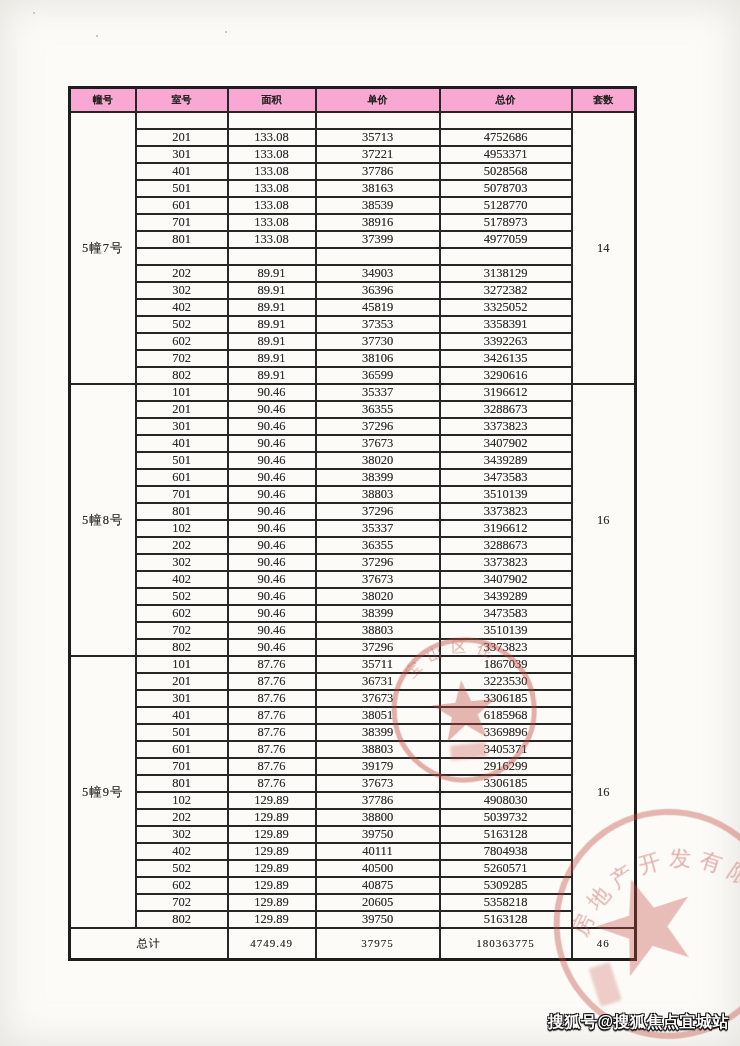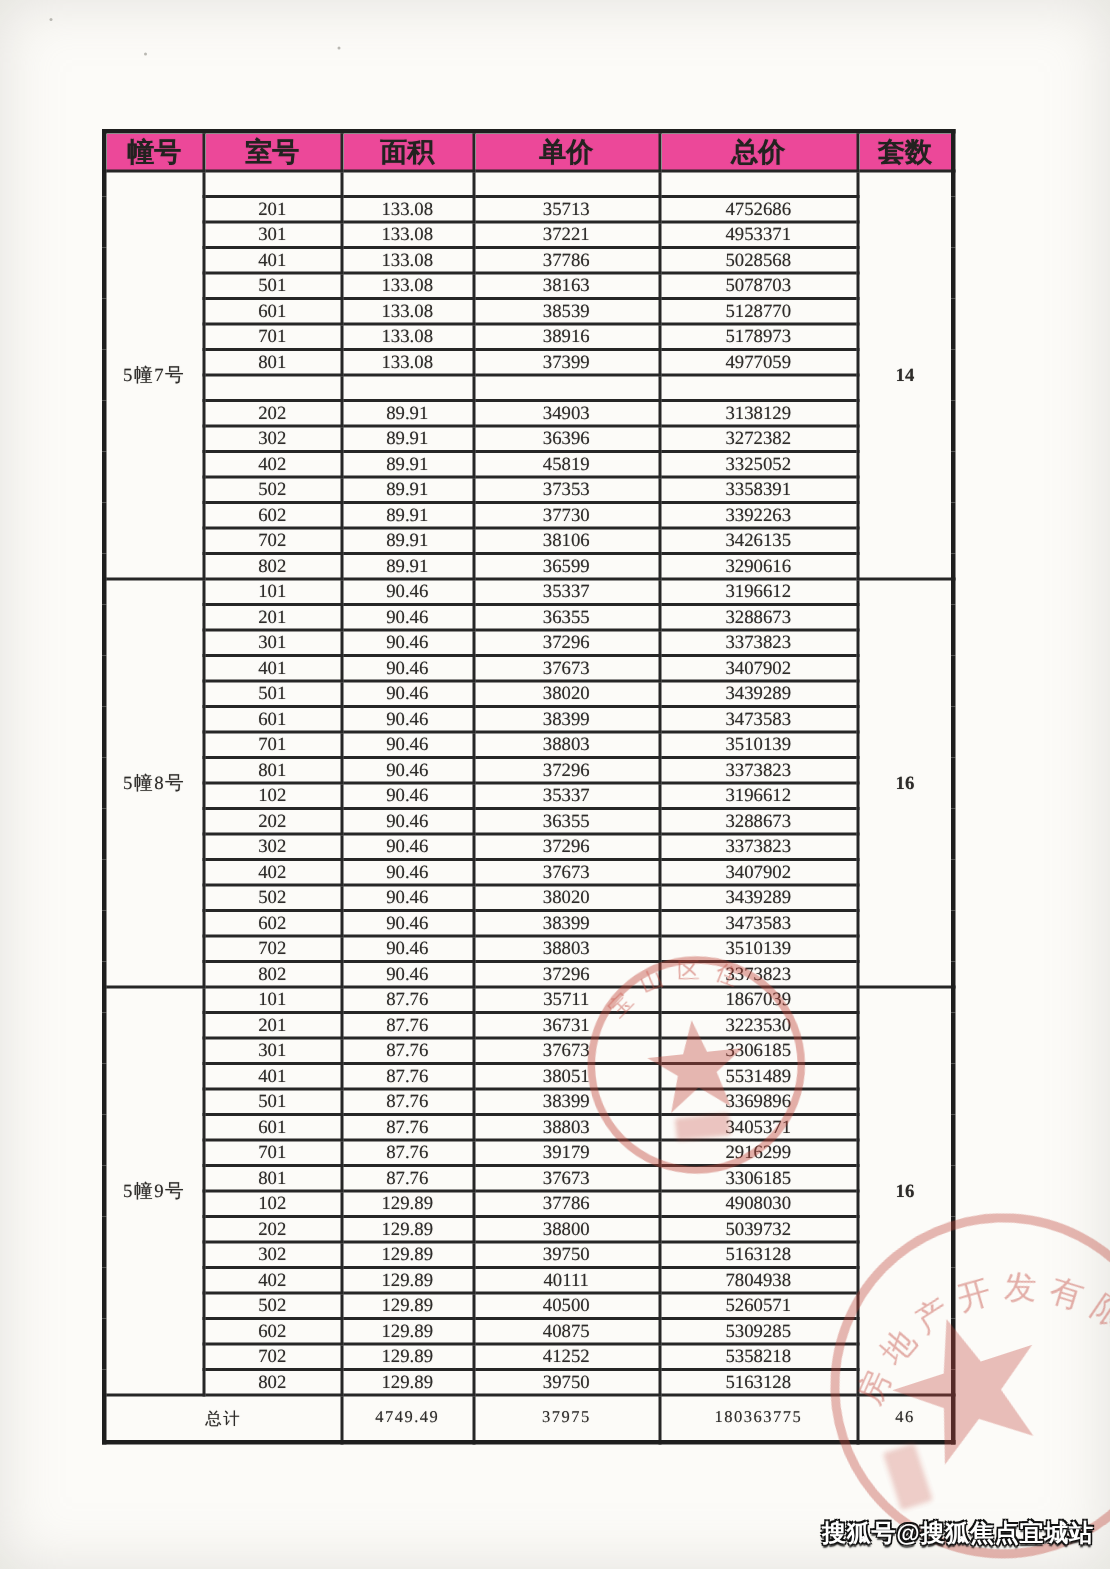--- a/index.html
+++ b/index.html
@@ -20,25 +20,25 @@
     border:3px solid #1e1e1e;
   }
   table.price td,table.price th{
     border:2px solid #262626;
     text-align:center;vertical-align:middle;
     padding:0;overflow:hidden;white-space:nowrap;
     color:#2e2c2a;font-size:12.5px;
     text-shadow:0 0 .6px rgba(60,58,55,.55);
   }
   table.price th{
-    background:#ec4899;font-weight:bold;font-size:18px;height:22px;color:#232220;
+    background:#f9a8d4;font-weight:bold;font-size:10px;height:22px;color:#232220;
   }
   tbody tr{height:17px;}
   td.building-cell{font-size:13px;letter-spacing:1px;}
-  td.units-cell{font-size:13px;font-weight:bold;}
+  td.units-cell{font-size:13px;}
   tr.total-row{height:31px;}
   tr.total-row td{font-size:11px;letter-spacing:1px;}
 
   .stamp{position:absolute;pointer-events:none;filter:blur(.5px);opacity:.85;}
   .stamp-upper{left:384px;top:628px;transform:rotate(-6deg);}
   .stamp-lower{left:538px;top:792px;transform:rotate(-18deg);}
 
   .watermark{
     position:absolute;left:548px;top:1012px;width:190px;
     font-family:"Liberation Sans","DejaVu Sans",sans-serif;
@@ -291,21 +291,21 @@
       <tr>
         <td>301</td>
         <td>87.76</td>
         <td>37673</td>
         <td>3306185</td>
       </tr>
       <tr>
         <td>401</td>
         <td>87.76</td>
         <td>38051</td>
-        <td>5531489</td>
+        <td>6185968</td>
       </tr>
       <tr>
         <td>501</td>
         <td>87.76</td>
         <td>38399</td>
         <td>3369896</td>
       </tr>
       <tr>
         <td>601</td>
         <td>87.76</td>
@@ -356,21 +356,21 @@
       </tr>
       <tr>
         <td>602</td>
         <td>129.89</td>
         <td>40875</td>
         <td>5309285</td>
       </tr>
       <tr>
         <td>702</td>
         <td>129.89</td>
-        <td>41252</td>
+        <td>20605</td>
         <td>5358218</td>
       </tr>
       <tr>
         <td>802</td>
         <td>129.89</td>
         <td>39750</td>
         <td>5163128</td>
       </tr>
       <tr class="total-row">
         <td colspan="2">总计</td>

